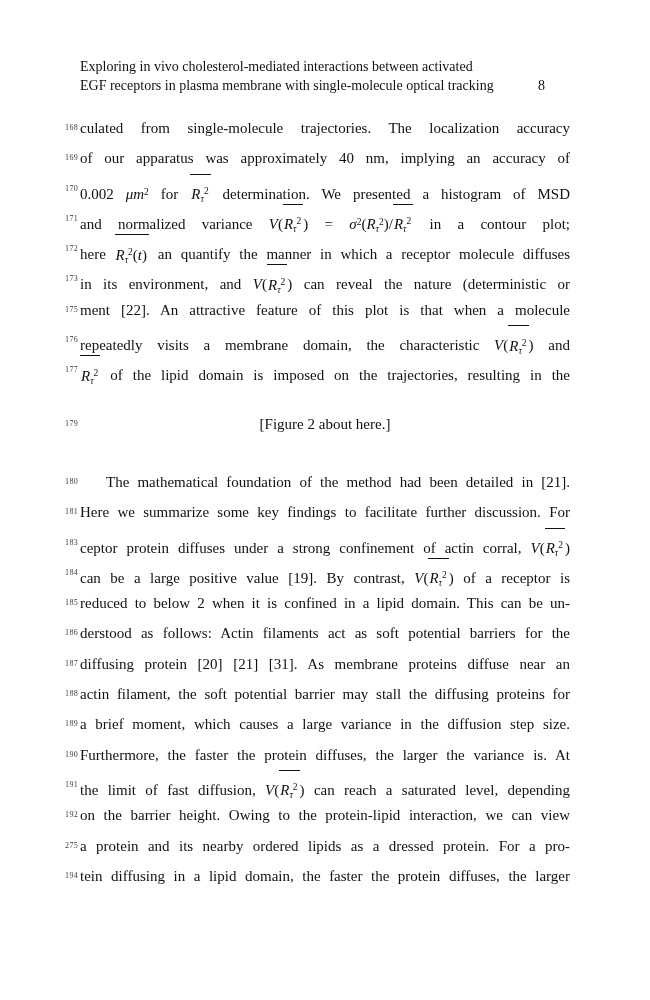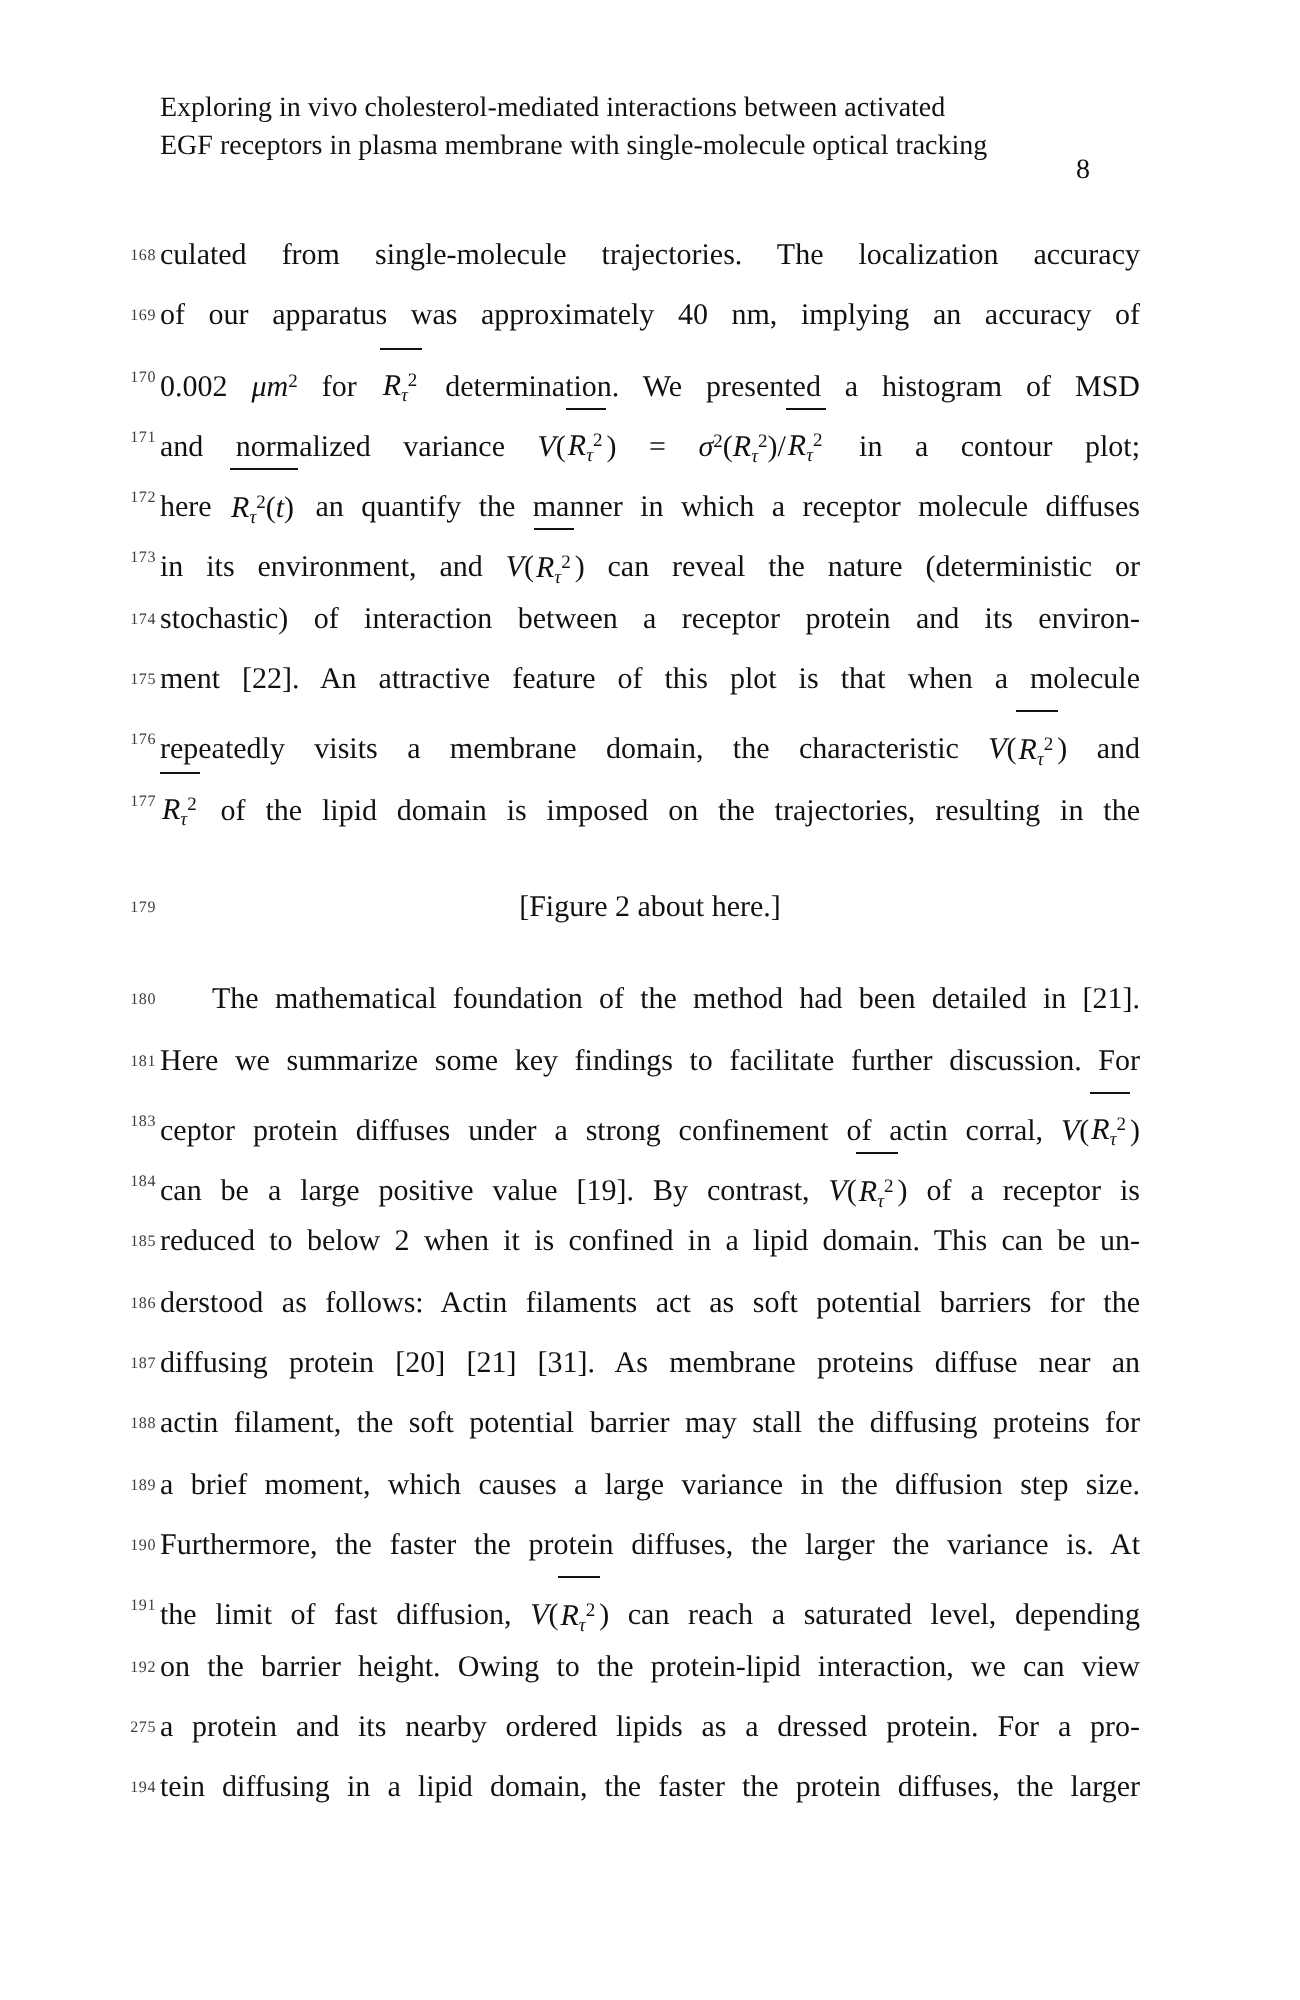--- a/index.html
+++ b/index.html
@@ -2,32 +2,32 @@
 <html><head>
 <meta charset="utf-8">
 <style>
   html,body{margin:0;padding:0;}
   body{
     width:650px;height:1000px;position:relative;overflow:hidden;
     background:#ffffff;color:#111111;
     font-family:"Liberation Serif","DejaVu Serif",serif;
   }
   .running-header{
-    position:absolute;left:80px;top:45px;width:472px;
+    position:absolute;left:80px;top:57px;width:472px;
     font-size:14px;line-height:19px;text-align:left;color:#111111;
   }
   .page-number{
     position:absolute;left:538px;top:76px;font-size:14px;line-height:19px;color:#111111;
   }
   .text-lines{
     position:absolute;left:80px;top:113px;width:490px;
   }
   .line{position:relative;height:30.3px;line-height:30.3px;font-size:15px;}
   .gap-before{margin-top:15px;}
-  .gap-before2{margin-top:16px;}
+  .gap-before2{margin-top:28px;}
   .lnum{
     position:absolute;left:-19px;top:0;width:17px;text-align:right;
     font-size:8px;line-height:30.3px;color:#3c3c3c;letter-spacing:.3px;
   }
   .lc{display:block;text-align:justify;text-align-last:justify;}
   .lc.left{text-align-last:left;}
   .lc.center{text-align:center;text-align-last:center;margin-top:23px;}
   .lc.indent{text-indent:26px;}
   .math{white-space:nowrap;}
   .m-i{font-style:italic;}
@@ -62,24 +62,20 @@
       <span class="lnum">171</span>
       <span class="lc" style="">and normalized variance <span class="math"><span class="m-i">V</span><span class="m-r">(</span><span class="ol"><span class="m-i">R</span><span class="m-sub">τ</span><span class="m-sup">2</span></span><span class="m-r">)</span></span> = <span class="math"><span class="m-i">σ</span><span class="m-sup">2</span><span class="m-r">(</span><span class="m-i">R</span><span class="m-sub">τ</span><span class="m-sup">2</span><span class="m-r">)/</span><span class="ol"><span class="m-i">R</span><span class="m-sub">τ</span><span class="m-sup">2</span></span></span> in a contour plot;</span>
     </div>
     <div class="line">
       <span class="lnum">172</span>
       <span class="lc" style="">here <span class="math"><span class="ol"><span class="m-i">R</span><span class="m-sub">τ</span><span class="m-sup">2</span><span class="m-r">(</span><span class="m-i">t</span><span class="m-r">)</span></span></span> an quantify the manner in which a receptor molecule diffuses</span>
     </div>
     <div class="line">
       <span class="lnum">173</span>
       <span class="lc" style="">in its environment, and <span class="math"><span class="m-i">V</span><span class="m-r">(</span><span class="ol"><span class="m-i">R</span><span class="m-sub">τ</span><span class="m-sup">2</span></span><span class="m-r">)</span></span> can reveal the nature (deterministic or</span>
-    </div>
-    <div class="line">
-      <span class="lnum">174</span>
-      <span class="lc" style="">stochastic) of interaction between a receptor protein and its environ-</span>
     </div>
     <div class="line">
       <span class="lnum">175</span>
       <span class="lc" style="">ment [22]. An attractive feature of this plot is that when a molecule</span>
     </div>
     <div class="line">
       <span class="lnum">176</span>
       <span class="lc" style="">repeatedly visits a membrane domain, the characteristic <span class="math"><span class="m-i">V</span><span class="m-r">(</span><span class="ol"><span class="m-i">R</span><span class="m-sub">τ</span><span class="m-sup">2</span></span><span class="m-r">)</span></span> and</span>
     </div>
     <div class="line">

